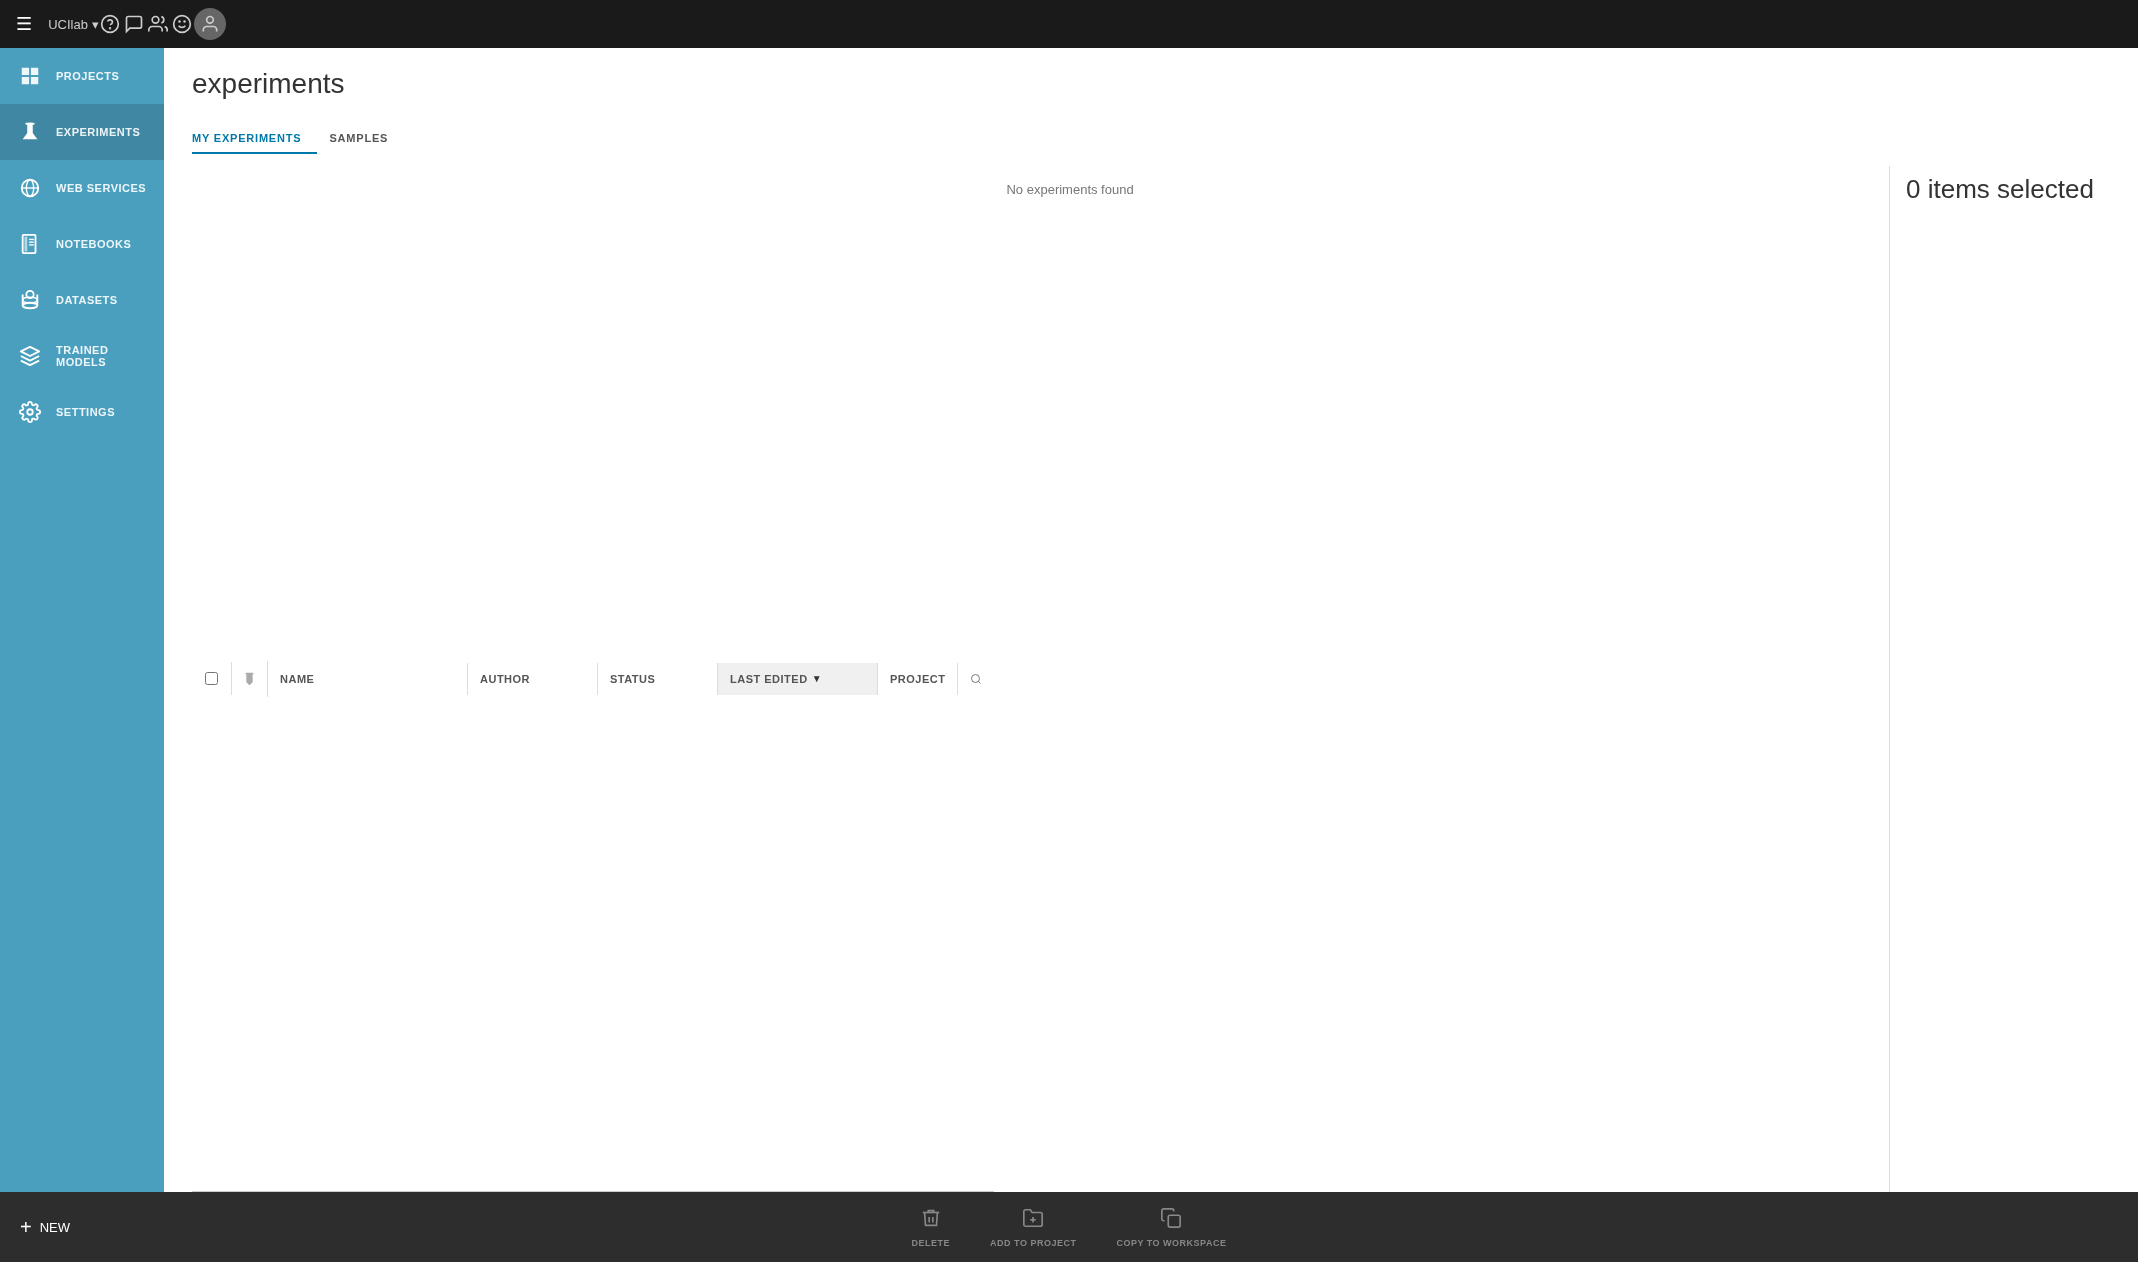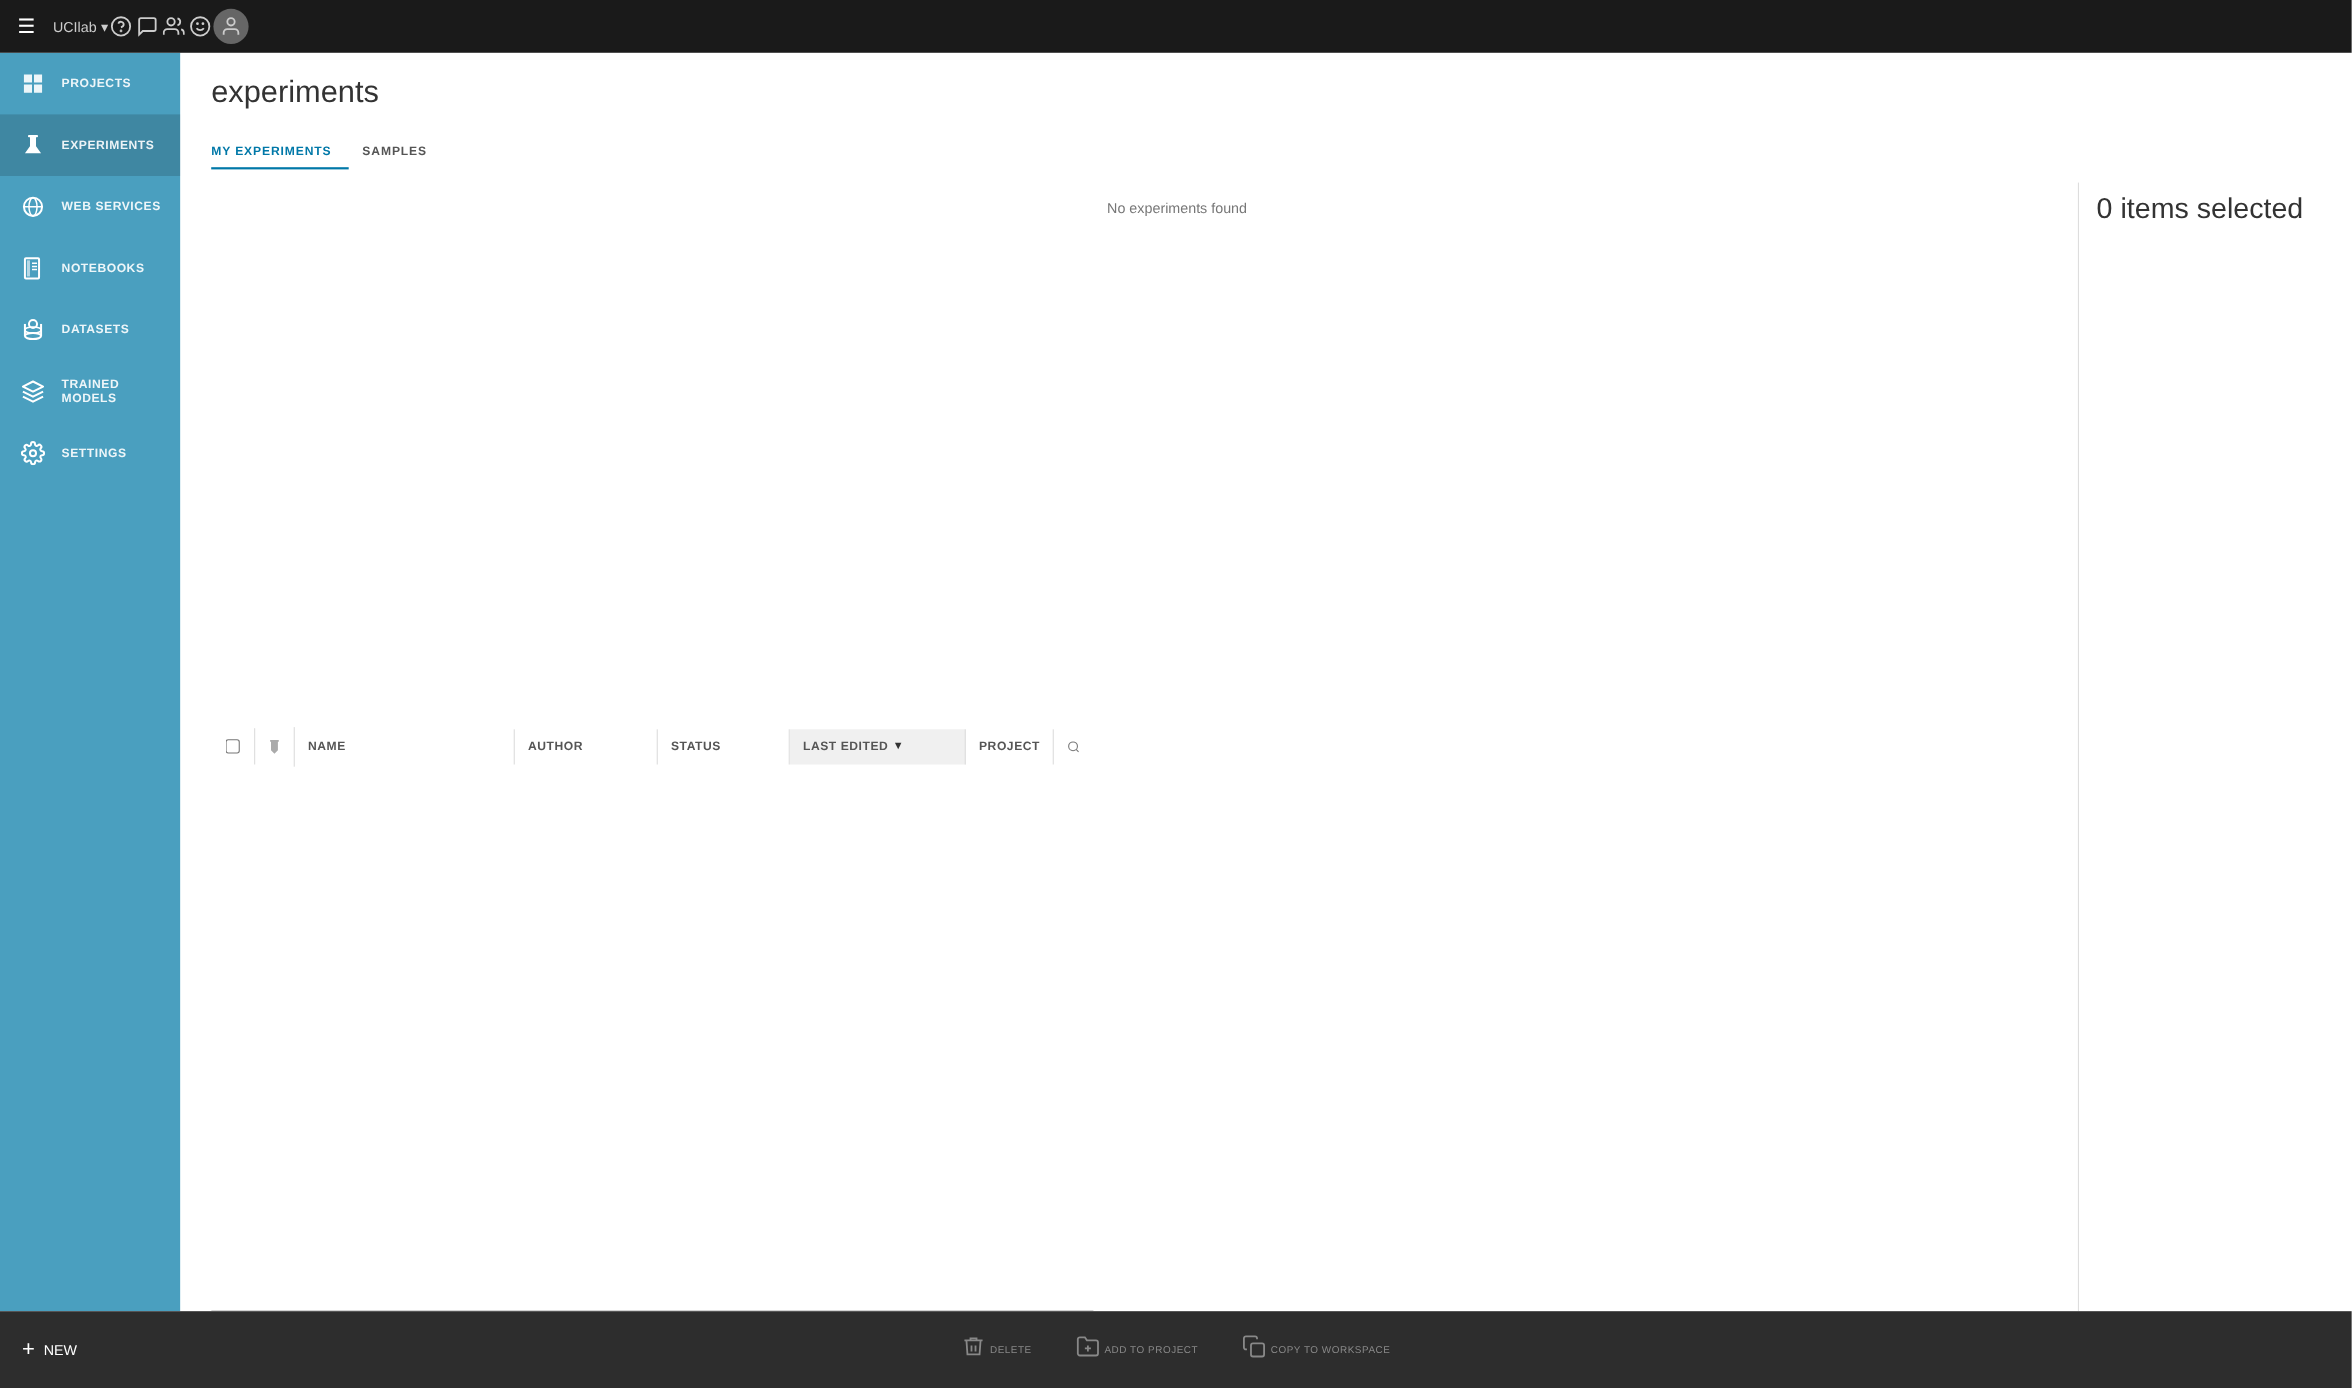--- a/index.html
+++ b/index.html
@@ -239,26 +239,26 @@
     }
     .bottom-actions {
       display: flex;
       align-items: center;
       justify-content: center;
       flex: 1;
       gap: 40px;
     }
     .bottom-action {
       display: flex;
-      flex-direction: row;
+      flex-direction: column;
       align-items: center;
       gap: 4px;
       color: #888;
       font-size: 9px;
-      font-weight: 400;
+      font-weight: 700;
       letter-spacing: 0.5px;
       text-transform: uppercase;
       cursor: pointer;
     }
     .bottom-action-icon {
       font-size: 20px;
       color: #888;
     }
   </style>
 </head>

